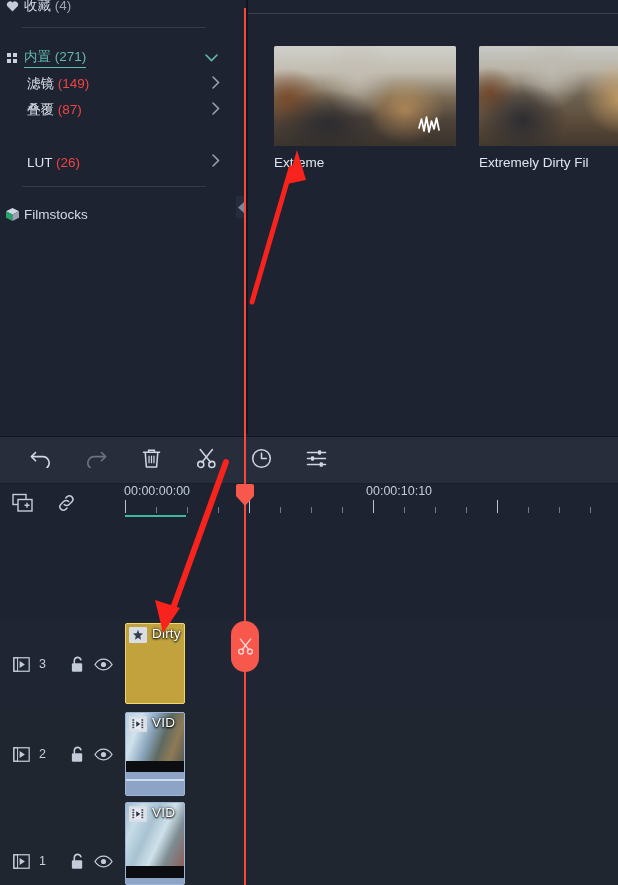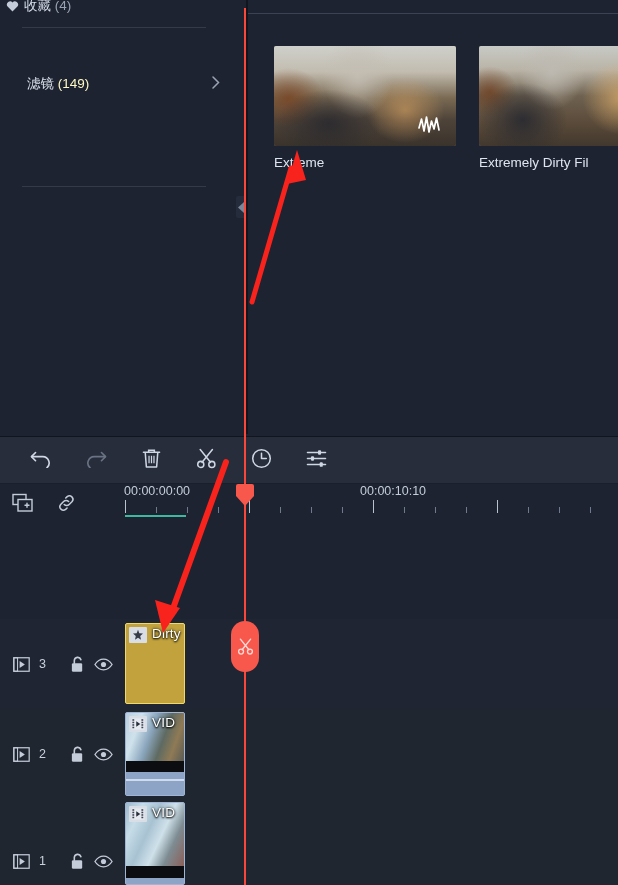--- a/index.html
+++ b/index.html
@@ -44,21 +44,21 @@
   #builtin-row .side-label .cnt { color:#63b8b1; }
   .chev-down {
     position:absolute; right:8px; top:50%; transform:translateY(-50%);
     color:#63b8b1; font-size:11px;
   }
   .chev-right {
     position:absolute; right:6px; top:50%; transform:translateY(-50%);
     color:#9aa3b4; font-size:13px;
   }
   .sub-label { padding-left:27px; font-size:13.5px; color:#dde3ee; }
-  .sub-label .cnt { color:#fef9c3; }
+  .sub-label .cnt { color:#ef4444; }
   .hr {
     position:absolute; left:22px; width:184px; height:1px; background:#333a4a;
   }
 
   #collapse-handle {
     position:absolute; left:236px; top:196px; width:11px; height:22px;
     display:flex; align-items:center; justify-content:center;
     background:#252c3b; border-radius:2px;
     color:#7b8698; font-size:9px;
   }
@@ -190,35 +190,77 @@
       <span class="side-icon">
         <svg width="13" height="12" viewBox="0 0 24 22">
             <path d="M12 21 2.5 11.6A6 6 0 0 1 12 4.4 6 6 0 0 1 21.5 11.6Z" fill="#c4ccda"></path>
           </svg>
       </span>
       <span class="side-label"><span>收藏</span> <span class="cnt">(4)</span></span>
     </div>
 
     <div class="hr" style="top:27px"></div>
 
+    <div class="side-row" id="builtin-row" style="top:44px">
+      <span class="side-icon">
+        <span class="grid-ico">
+            <i></i>
+            <i></i>
+            <i></i>
+            <i></i>
+          </span>
+      </span>
+      <span class="side-label"><span>内置</span> <span class="cnt">(271)</span></span>
+      <span class="chev-down">
+        <svg width="13" height="8" viewBox="0 0 13 8">
+            <path d="M1 1 6.5 6.5 12 1" stroke="#63b8b1" stroke-width="1.6" fill="none" stroke-linecap="round"></path>
+          </svg>
+      </span>
+    </div>
 
     <div class="side-row" style="top:70px">
       <span class="sub-label"><span>滤镜</span> <span class="cnt">(149)</span></span>
       <span class="chev-right">
         <svg width="8" height="13" viewBox="0 0 8 13">
             <path d="M1 1 6.5 6.5 1 12" stroke="#9aa3b4" stroke-width="1.5" fill="none" stroke-linecap="round"></path>
           </svg>
       </span>
     </div>
 
-
-
+    <div class="side-row" style="top:96px">
+      <span class="sub-label"><span>叠覆</span> <span class="cnt">(87)</span></span>
+      <span class="chev-right">
+        <svg width="8" height="13" viewBox="0 0 8 13">
+            <path d="M1 1 6.5 6.5 1 12" stroke="#9aa3b4" stroke-width="1.5" fill="none" stroke-linecap="round"></path>
+          </svg>
+      </span>
+    </div>
+
+
+    <div class="side-row" style="top:148px">
+      <span class="sub-label"><span>LUT</span> <span class="cnt">(26)</span></span>
+      <span class="chev-right">
+        <svg width="8" height="13" viewBox="0 0 8 13">
+            <path d="M1 1 6.5 6.5 1 12" stroke="#9aa3b4" stroke-width="1.5" fill="none" stroke-linecap="round"></path>
+          </svg>
+      </span>
+    </div>
 
     <div class="hr" style="top:186px"></div>
 
+    <div class="side-row" id="fs-row" style="top:200px">
+      <span class="side-icon">
+        <svg width="13" height="13" viewBox="0 0 14 14">
+          <path d="M7 0 14 3.5 7 7 0 3.5Z" fill="#cfd6e4"></path>
+          <path d="M0 3.5 7 7v7L0 10.5Z" fill="#2aa36a"></path>
+          <path d="M14 3.5 7 7v7l7-3.5Z" fill="#9aa3b4"></path>
+        </svg>
+      </span>
+      <span class="side-label">Filmstocks</span>
+    </div>
   </div>
 
   <div id="collapse-handle">
     <svg width="7" height="11" viewBox="0 0 7 11">
         <path d="M6 0 0 5.5 6 11Z" fill="#7b8698"></path>
       </svg>
   </div>
 
   <div id="v-divider"></div>
 
@@ -325,21 +367,21 @@
         <svg width="21" height="20" viewBox="0 0 22 20">
           <path d="M8.6 11.6a3.6 3.6 0 0 0 5.2 0l3.1-3.1a3.7 3.7 0 0 0-5.2-5.2l-1.5 1.5" stroke="#c4ccda" stroke-width="1.6" fill="none" stroke-linecap="round"></path>
           <path d="M13.2 8.4a3.6 3.6 0 0 0-5.2 0l-3.1 3.1a3.7 3.7 0 0 0 5.2 5.2l1.5-1.5" stroke="#c4ccda" stroke-width="1.6" fill="none" stroke-linecap="round"></path>
         </svg>
       </span>
     </div>
   </div>
 
   <div id="ruler">
     <div class="tc-label" style="left:2px">00:00:00:00</div>
-    <div class="tc-label" style="left:238px">00:00:10:10</div>
+    <div class="tc-label" style="left:244px">00:00:10:10</div>
 
     <div class="tick major" style="left:3px"></div>
     <div class="tick major" style="left:127px"></div>
     <div class="tick major" style="left:251px"></div>
     <div class="tick major" style="left:375px"></div>
 
     <div class="tick minor" style="left:34px"></div>
     <div class="tick minor" style="left:65px"></div>
     <div class="tick minor" style="left:96px"></div>
     <div class="tick minor" style="left:158px"></div>

